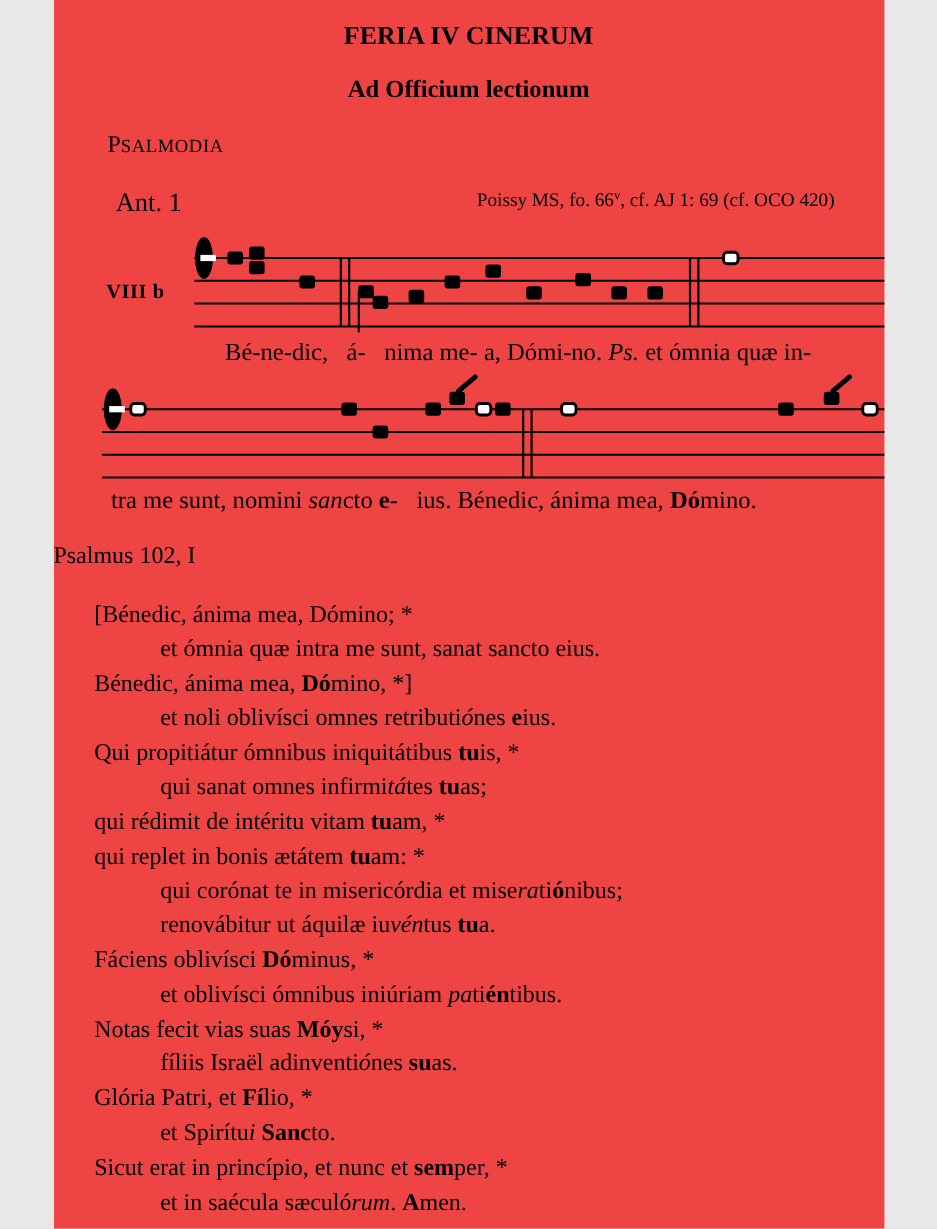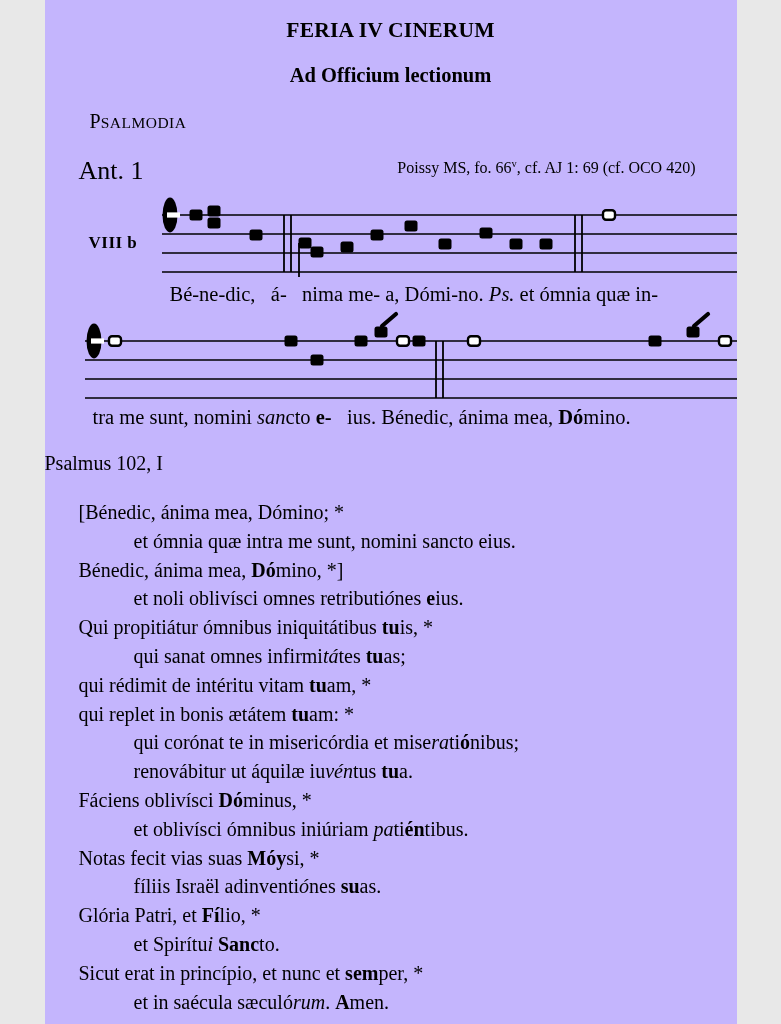--- a/index.html
+++ b/index.html
@@ -1,33 +1,33 @@
 <!DOCTYPE html>
 <html><head>
 <meta charset="utf-8">
 <style>
   html,body{margin:0;padding:0;background:#e8e8e8;}
   .page{
-    position:relative;width:692px;height:1024px;background:#c4b5fd;
+    position:relative;width:692px;height:1024px;background:#ef4444;
     font-family:"Liberation Serif","DejaVu Serif",serif;color:#000;
     margin:0 auto;overflow:hidden;
   }
   .title{position:absolute;top:18px;left:0;width:100%;text-align:center;
     font-size:21.5px;font-weight:bold;letter-spacing:.2px;}
   .subtitle{position:absolute;top:64px;left:0;width:100%;text-align:center;
     font-size:20.5px;font-weight:bold;}
   .section-label{position:absolute;top:110px;left:45px;font-size:20px;}
   .sc-rest{font-size:15.5px;letter-spacing:.5px;}
-  .ant-label{position:absolute;top:156px;left:34px;font-size:26px;font-family:Liberation Serif, serif;}
+  .ant-label{position:absolute;top:156px;left:52px;font-size:22px;font-family:Liberation Serif, serif;}
   .source-ref{position:absolute;top:159px;right:41px;font-size:16px;}
   .source-ref sup{font-size:10.5px;vertical-align:super;line-height:0;}
   .mode-label{position:absolute;top:233px;left:44px;font-size:17px;font-weight:bold;letter-spacing:.5px;}
   svg.staff{position:absolute;overflow:visible;}
   .chant-text{position:absolute;font-size:20.5px;white-space:pre;}
-  .chant1{top:283px;left:125px;}
+  .chant1{top:283px;left:143px;}
   .chant2{top:406px;left:48px;}
   .psalm-heading{position:absolute;top:452px;left:0;width:100%;text-align:left;font-size:20px;}
   .psalm{position:absolute;top:498px;left:0;width:760px;font-size:20px;line-height:28.8px;}
   .verse{padding-left:34px;}
   .verse.indent{padding-left:89px;}
   .seg-i{font-style:italic;}
   .seg-b{font-weight:bold;}
 </style>
 </head>
 <body>
@@ -99,21 +99,21 @@
       <rect x="654.5" y="29.5" width="13" height="11" rx="2.5" fill="#000000"></rect>
       <line x1="684" y1="35" x2="684" y2="92" stroke="#000000" stroke-width="1.8"></line>
       <line x1="691" y1="35" x2="691" y2="92" stroke="#000000" stroke-width="1.8"></line>
     </svg>
   <div class="chant-text chant2"><span class="seg-n">tra me sunt, nomini </span><span class="seg-i">san</span><span class="seg-n">cto </span><span class="seg-b">e-</span><span class="seg-n">   ius. Bénedic, ánima mea, </span><span class="seg-b">Dó</span><span class="seg-n">mino.</span></div>
 
   <div class="psalm-heading">Psalmus 102, I</div>
 
   <div class="psalm" id="psalm-block">
       <div class="verse"><span class="seg-n">[Bénedic, ánima mea, Dómino; *</span></div>
-      <div class="verse indent"><span class="seg-n">et ómnia quæ intra me sunt, nomini sancto eius.</span></div>
+      <div class="verse indent"><span class="seg-n">et ómnia quæ intra me sunt, sanat sancto eius.</span></div>
       <div class="verse"><span class="seg-n">Bénedic, ánima mea, </span><span class="seg-b">Dó</span><span class="seg-n">mino, *]</span></div>
       <div class="verse indent"><span class="seg-n">et noli oblivísci omnes retributi</span><span class="seg-i">ó</span><span class="seg-n">nes </span><span class="seg-b">e</span><span class="seg-n">ius.</span></div>
       <div class="verse"><span class="seg-n">Qui propitiátur ómnibus iniquitátibus </span><span class="seg-b">tu</span><span class="seg-n">is, *</span></div>
       <div class="verse indent"><span class="seg-n">qui sanat omnes infirmi</span><span class="seg-i">tá</span><span class="seg-n">tes </span><span class="seg-b">tu</span><span class="seg-n">as;</span></div>
       <div class="verse"><span class="seg-n">qui rédimit de intéritu vitam </span><span class="seg-b">tu</span><span class="seg-n">am, *</span></div>
       <div class="verse"><span class="seg-n">qui replet in bonis ætátem </span><span class="seg-b">tu</span><span class="seg-n">am: *</span></div>
       <div class="verse indent"><span class="seg-n">qui corónat te in misericórdia et mise</span><span class="seg-i">ra</span><span class="seg-n">ti</span><span class="seg-b">ó</span><span class="seg-n">nibus;</span></div>
       <div class="verse indent"><span class="seg-n">renovábitur ut áquilæ iu</span><span class="seg-i">vén</span><span class="seg-n">tus </span><span class="seg-b">tu</span><span class="seg-n">a.</span></div>
       <div class="verse"><span class="seg-n">Fáciens oblivísci </span><span class="seg-b">Dó</span><span class="seg-n">minus, *</span></div>
       <div class="verse indent"><span class="seg-n">et oblivísci ómnibus iniúriam </span><span class="seg-i">pa</span><span class="seg-n">ti</span><span class="seg-b">én</span><span class="seg-n">tibus.</span></div>

